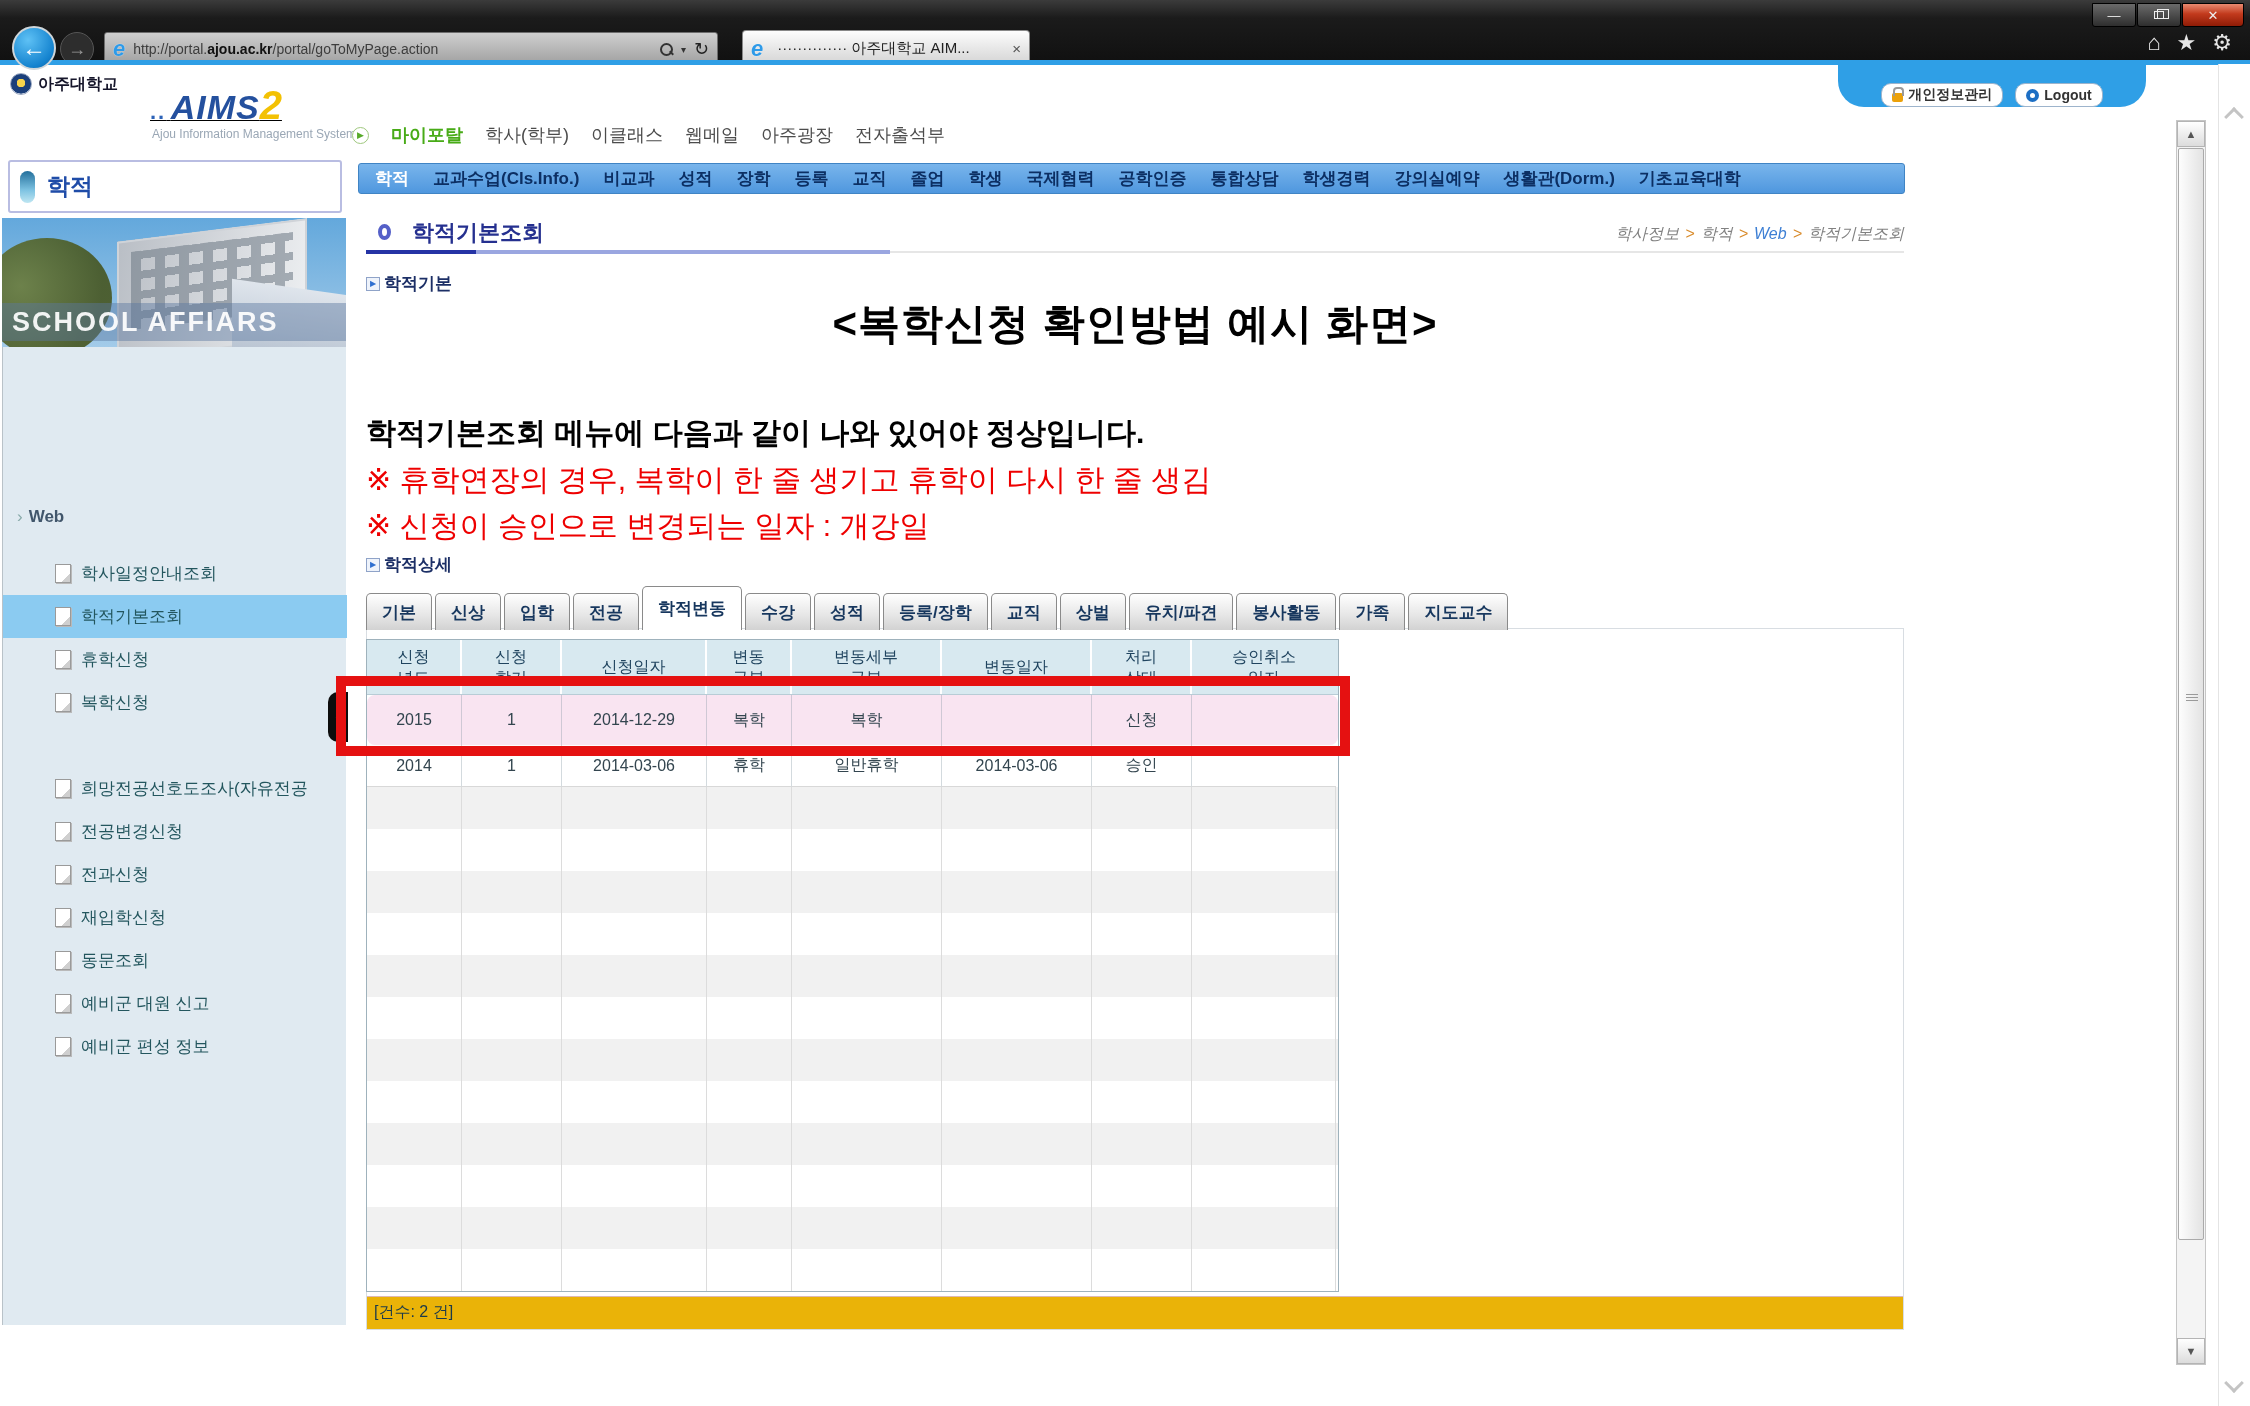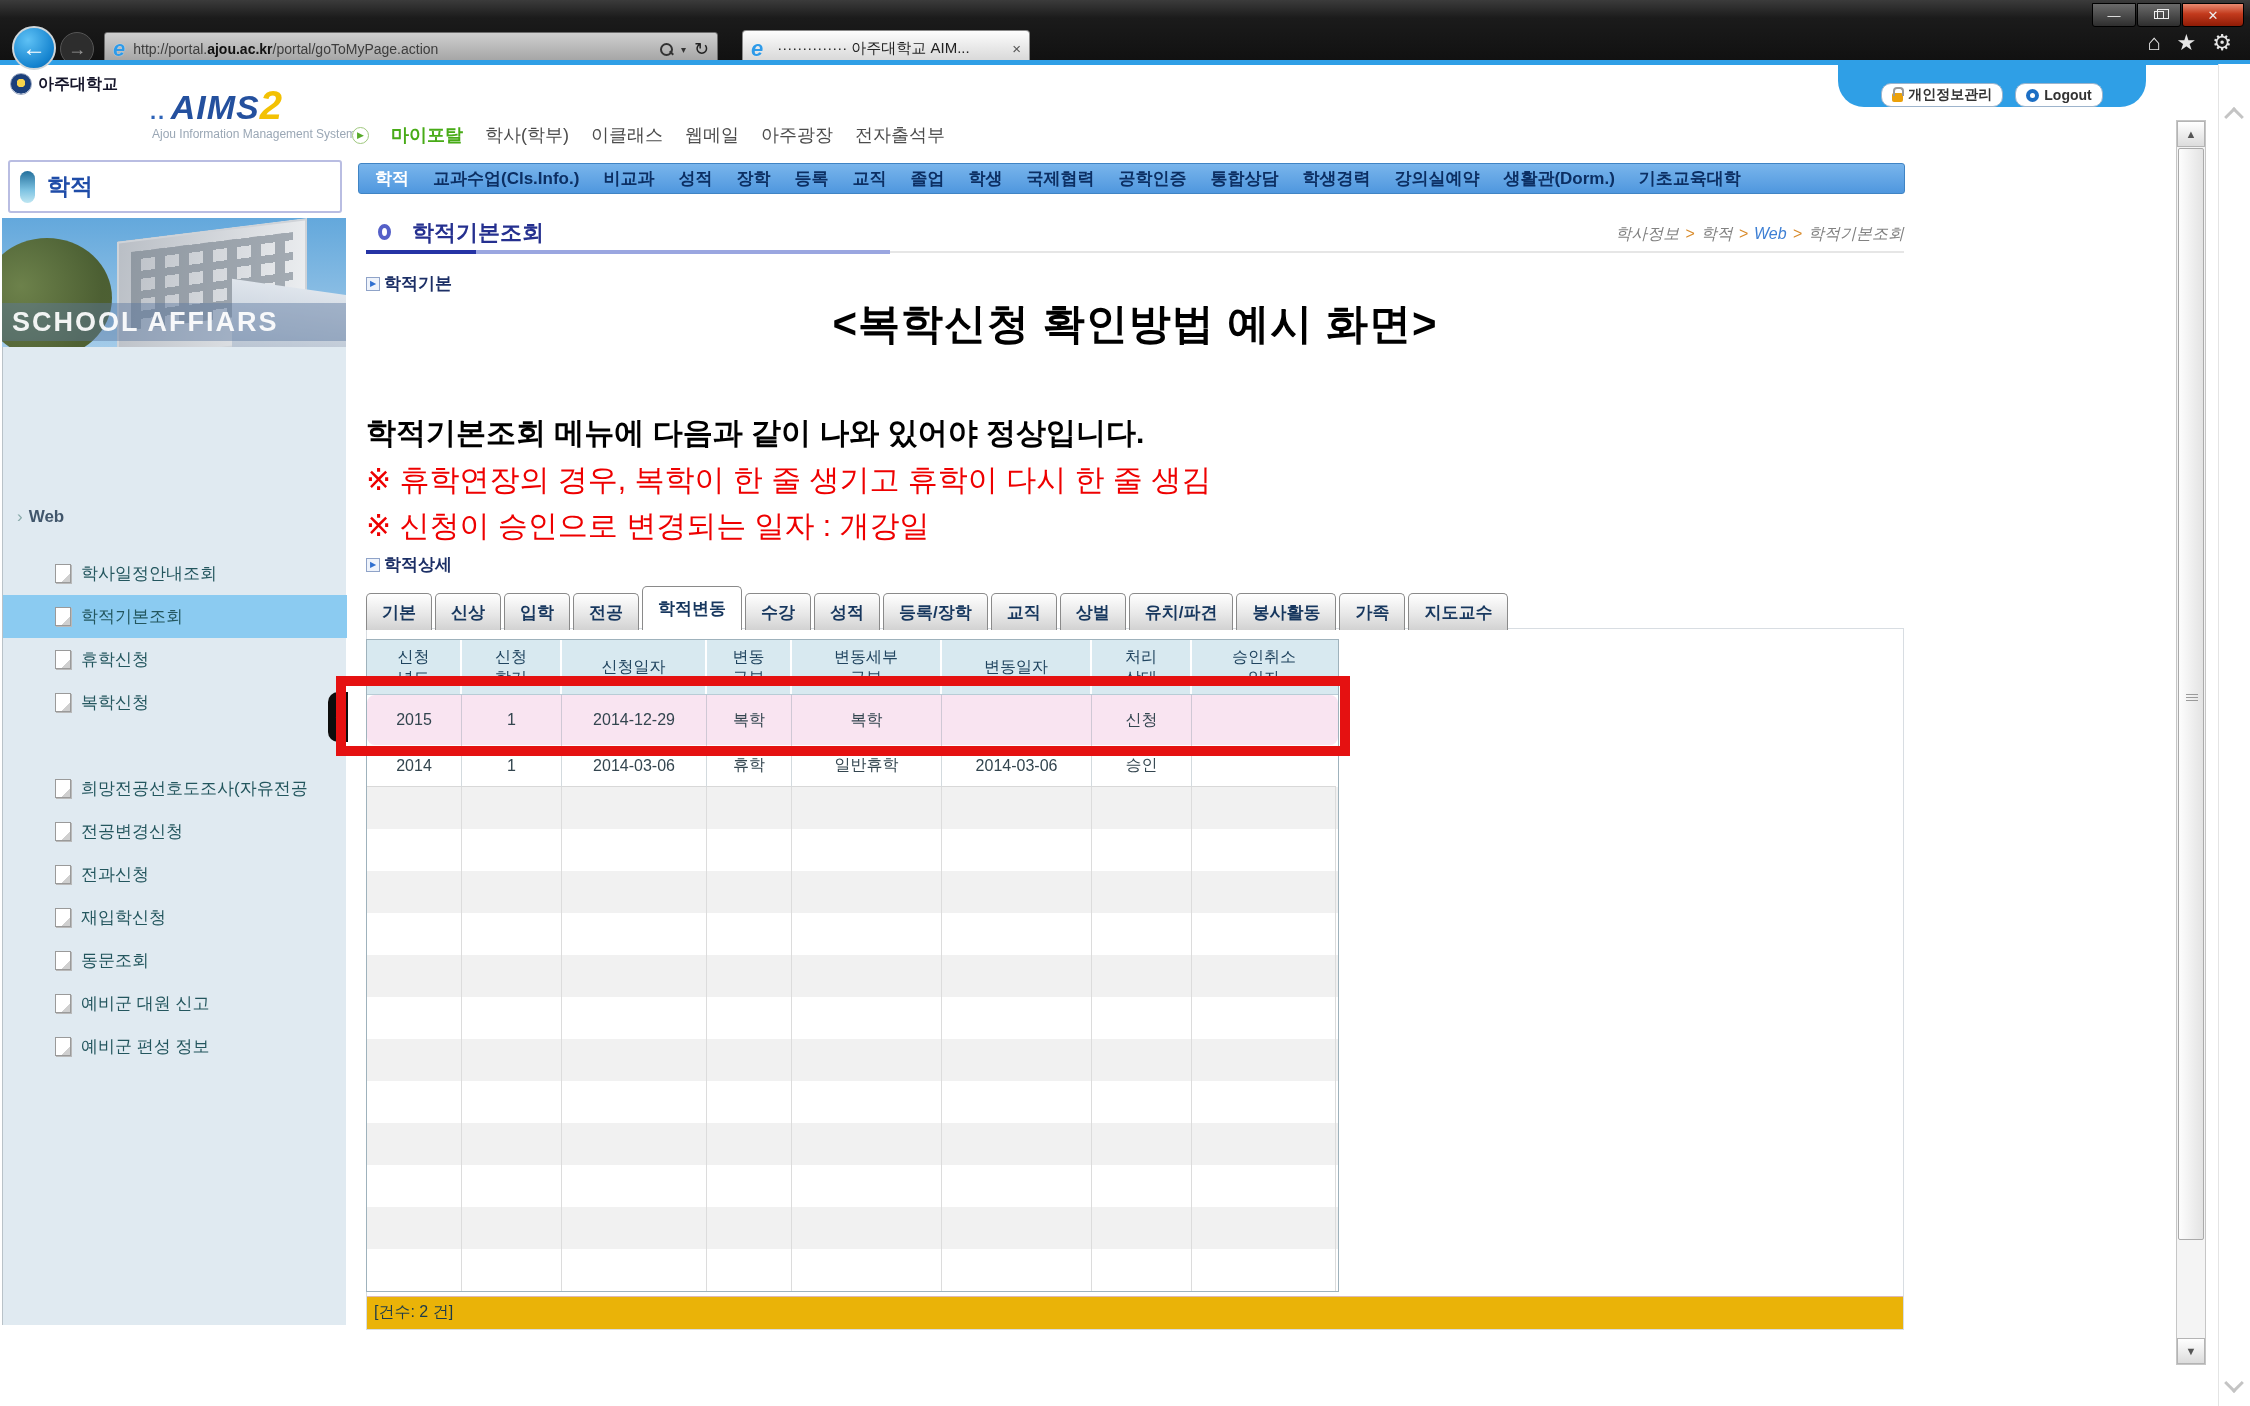--- a/index.html
+++ b/index.html
@@ -44,21 +44,21 @@
   .chrome-icons { position:absolute; right:18px; top:30px; display:flex; gap:16px; color:#e6e6e6; font-size:22px; }
 
   .blue-line { position:absolute; left:0; top:60px; width:2250px; height:5px; background:#2f9fe6; }
 
   
   .pg-header { position:absolute; left:0; top:65px; width:2250px; height:95px; background:#fff; }
   .emblem-wrap { position:absolute; left:10px; top:8px; display:flex; align-items:center; gap:6px; }
   .emblem { width:22px; height:22px; border-radius:50%;
             background:radial-gradient(circle at 50% 45%, #f7d34c 0 28%, #1b3f7a 30% 70%, #dfe6f0 72%); border:1px solid #97a5bf;}
   .univ-name { font-size:16px; font-weight:bold; color:#15152a; }
-  .aims-logo { position:absolute; left:150px; top:18px; white-space:nowrap; }
+  .aims-logo { position:absolute; left:150px; top:18px; white-space:nowrap;text-decoration:underline; }
   .aims-dots { color:#2d63b8; font-size:22px; font-weight:bold; letter-spacing:2px; }
   .aims-main { color:#24509e; font-size:34px; font-weight:bold; font-style:italic; letter-spacing:1px; }
   .aims-num { color:#f3c103; font-size:40px; font-weight:bold; font-style:italic; }
   .aims-sub { position:absolute; left:152px; top:62px; font-size:12px; color:#9aa7b5; }
 
   .portal-nav { position:absolute; left:352px; top:58px; display:flex; align-items:center; gap:22px; }
   .nav-arrow { width:17px; height:17px; border-radius:50%; border:1px solid #9fc87e; background:#fff;
                display:inline-flex; align-items:center; justify-content:center; color:#57aa2a; font-size:9px; }
   .pnav-item { font-size:18px; color:#4c4c4c; }
   .pnav-item.active { color:#48ab17; font-weight:bold; }

